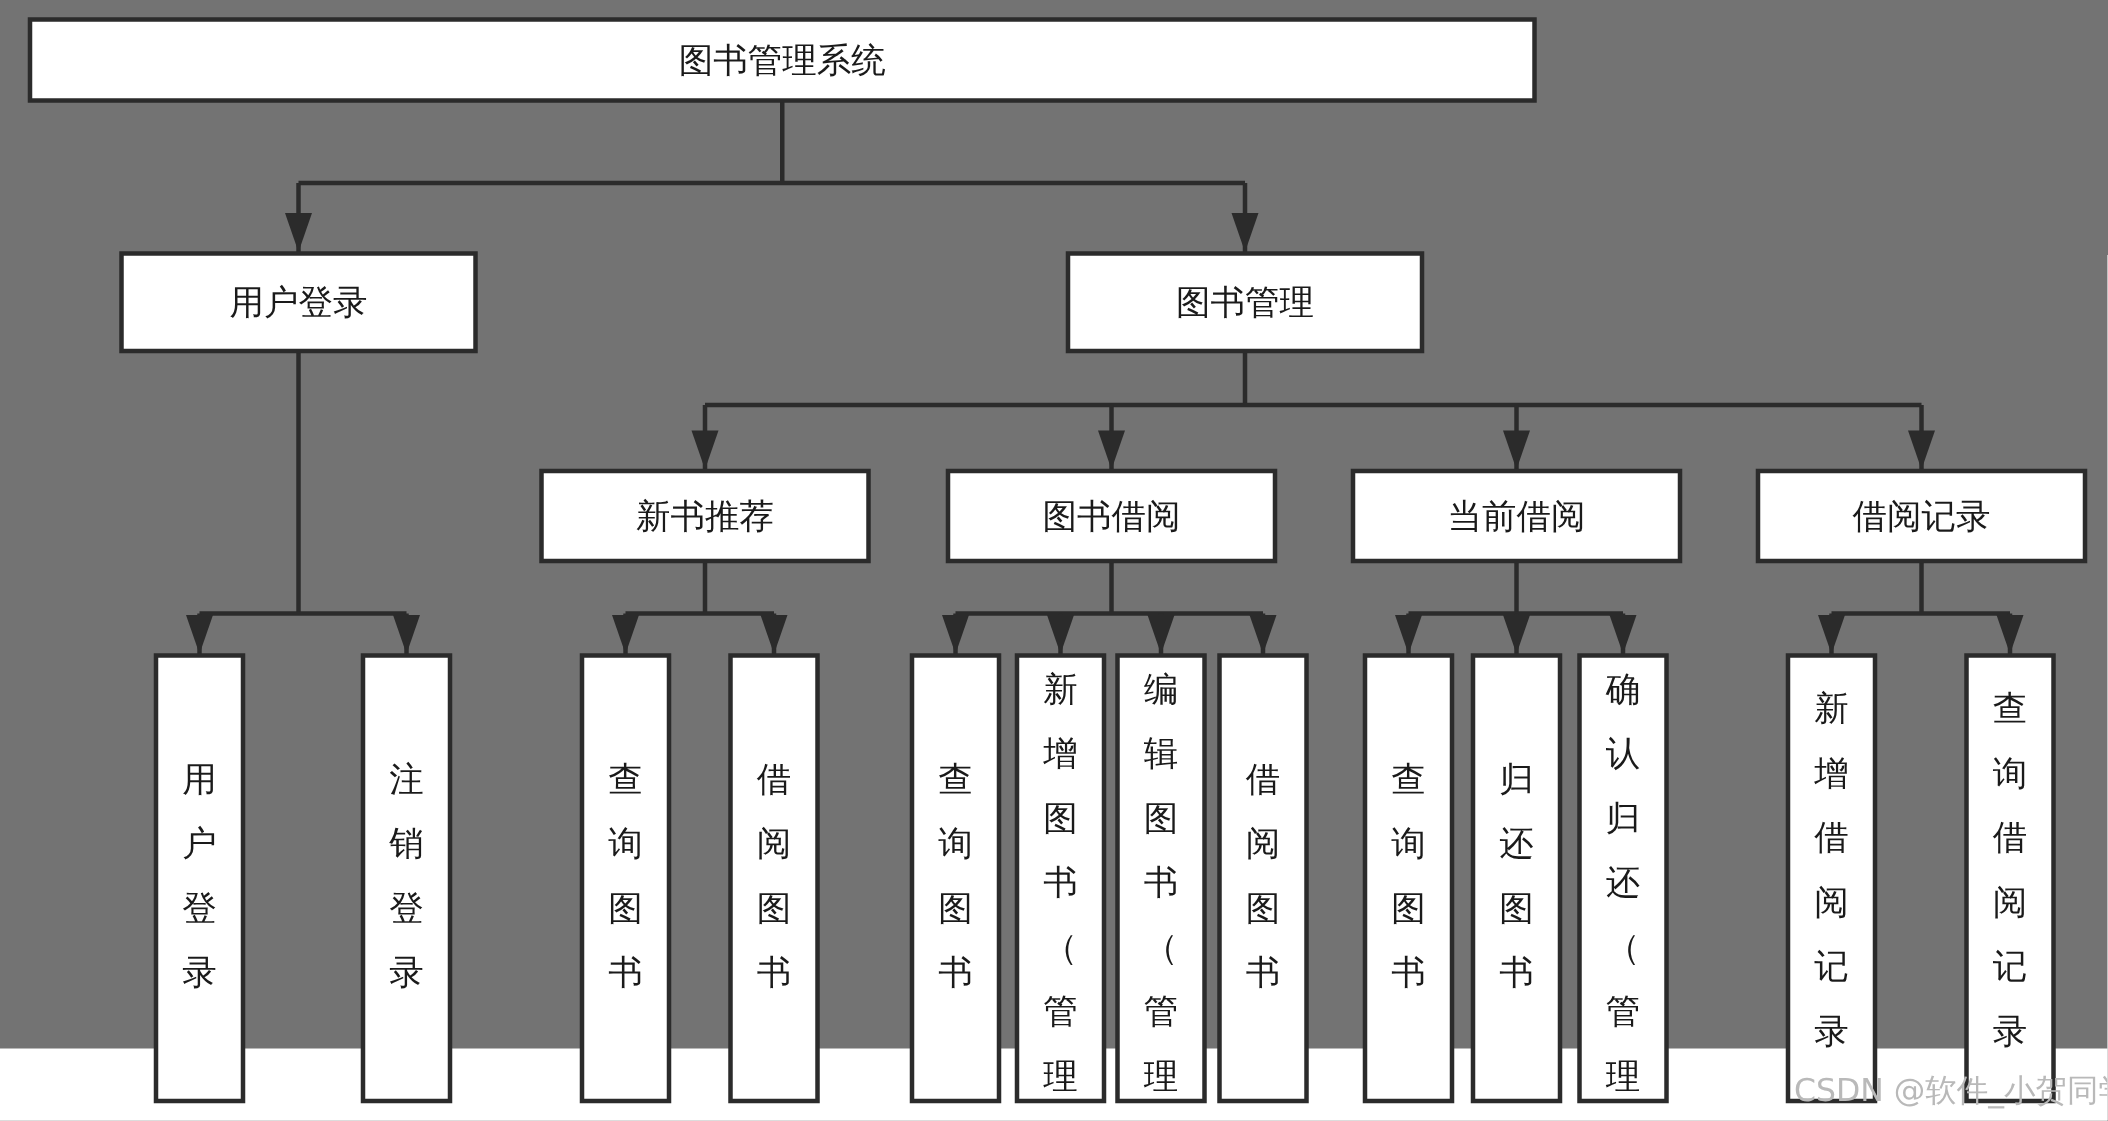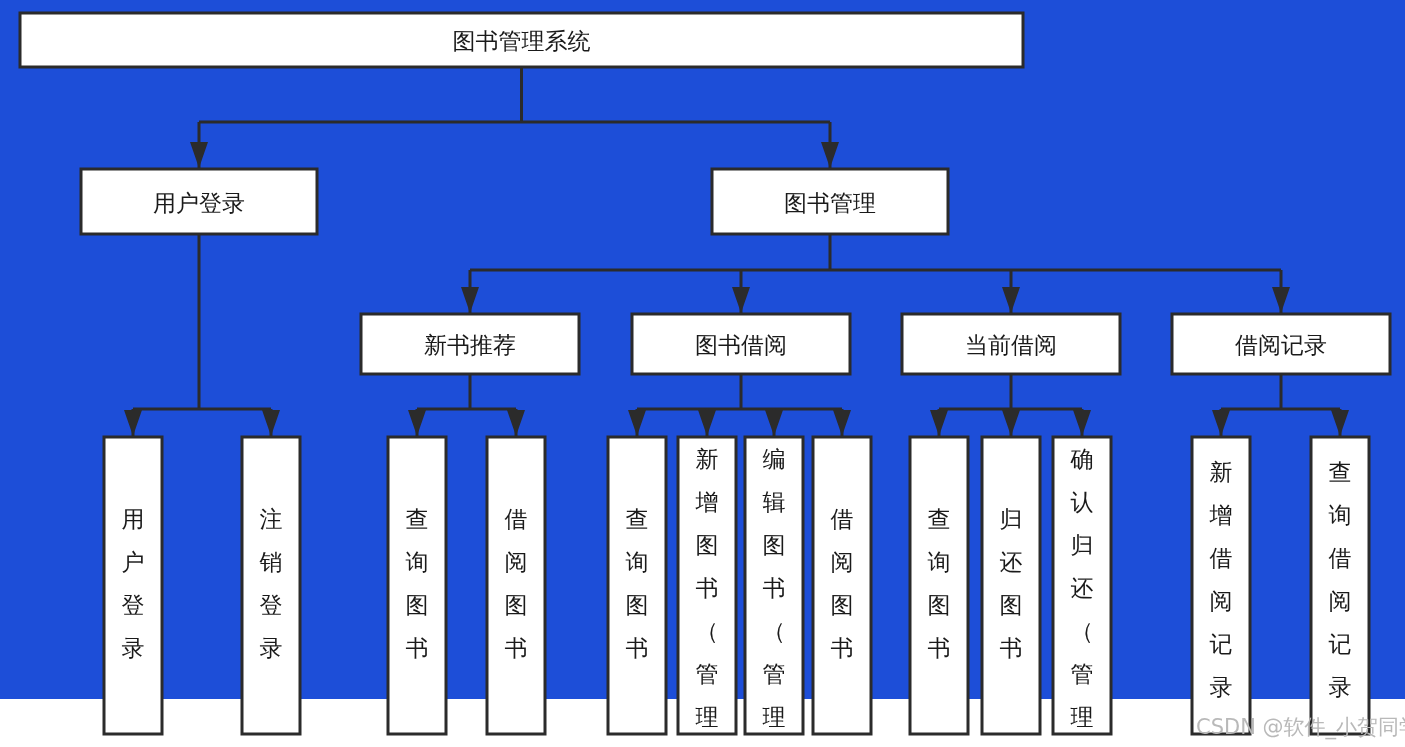--- a/index.html
+++ b/index.html
@@ -10,21 +10,21 @@
   body {
     width: 1405px;
     height: 747px;
     font-family: "DejaVu Sans", "Liberation Sans", sans-serif;
     overflow: hidden;
   }
   #diagram-root {
     position: relative;
     width: 1405px;
     height: 699px;
-    background: #1d4ed8;
+    background: #737373;
   }
   svg#flowchart {
     position: absolute;
     top: 0;
     left: 0;
     width: 1405px;
     height: 747px;
     display: block;
   }
   .node-box {

